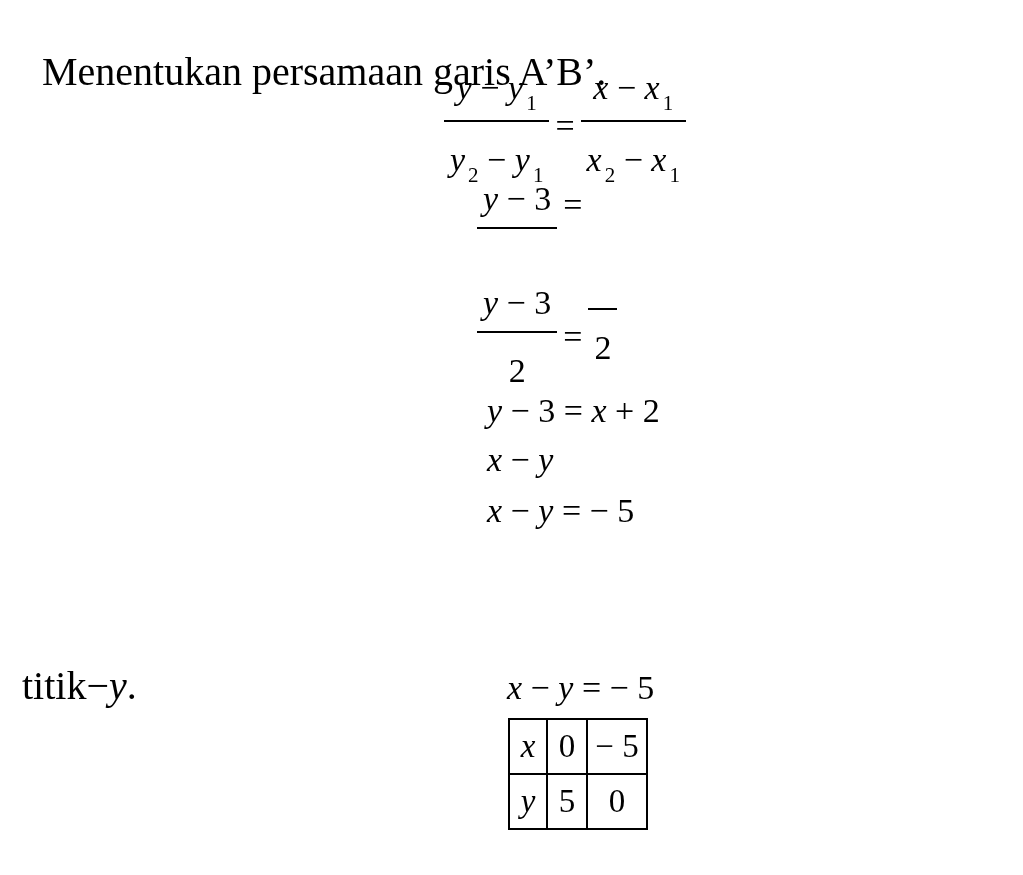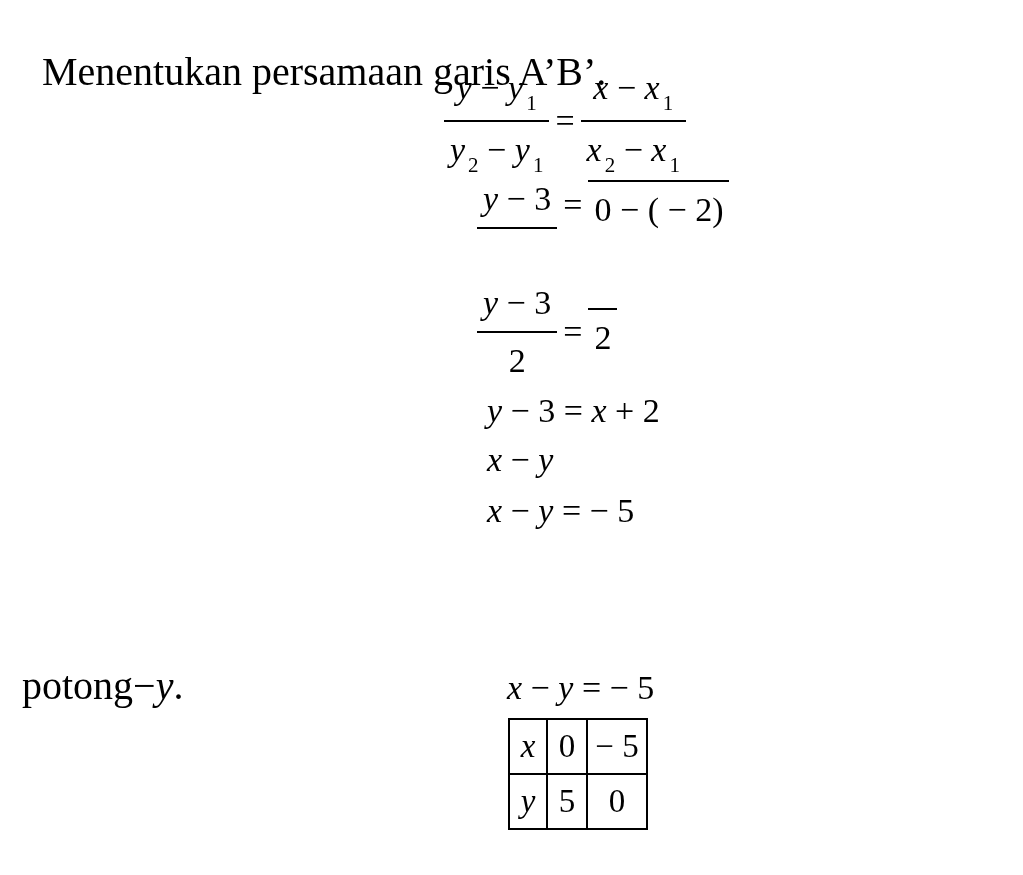--- a/index.html
+++ b/index.html
@@ -20,21 +20,21 @@
   #eq2{top:180px;left:477px;}
   #eq3{top:284px;left:477px;}
   #ln4{top:391px;left:487px;}
   #ln5{top:440px;left:487px;}
   #ln6{top:491px;left:487px;}
   #ln7{top:668px;left:507px;}
   #tblrow{top:718px;left:508px;position:absolute;}
   .frac{display:inline-flex;flex-direction:column;align-items:center;text-align:center;}
   .fnum,.fden{line-height:38px;padding:0 6px;white-space:pre;}
   .fnum{padding-bottom:9px;}
-  .fden{padding-top:9px;}
+  .fden{padding-top:19px;}
   .fbar{align-self:stretch;height:0;border-top:2.5px solid #000;}
   .eqsign{margin:0 6px;}
   .msub{font-size:21px;position:relative;top:11px;margin-left:3px;}
   table.vt{border-collapse:collapse;border:2.5px solid #000;font-size:33px;}
   table.vt td{
     border:2px solid #000;text-align:center;vertical-align:middle;
     height:53px;padding:0;white-space:pre;
   }
   table.vt td.tc1{width:36px;}
   table.vt td.tc2{width:38px;}
@@ -62,21 +62,20 @@
 </div>
 
 <div class="mrow" id="eq2">
   <span class="frac">
     <span class="fnum"><span class="it">y</span><span> − 3</span></span>
     <span class="fbar"></span>
   </span>
   <span class="eqsign">=</span>
   <span class="frac">
     <span class="fbar"></span>
-    <span class="fden">0 − ( − 2)</span>
   </span>
 </div>
 
 <div class="mrow" id="eq3">
   <span class="frac">
     <span class="fnum"><span class="it">y</span><span> − 3</span></span>
     <span class="fbar"></span>
     <span class="fden">2</span>
   </span>
   <span class="eqsign">=</span>
@@ -92,21 +91,21 @@
 
 <div class="mrow" id="ln5">
   <span class="it">x</span><span> − </span><span class="it">y</span>
 </div>
 
 <div class="mrow" id="ln6">
   <span class="it">x</span><span> − </span><span class="it">y</span><span> = − 5</span>
 </div>
 
 <div class="heading" id="h2">
-  <div><span>potong−</span><span class="it">y</span><span>.</span></div>
+  <div><span>titik−</span><span class="it">y</span><span>.</span></div>
 </div>
 
 <div class="mrow" id="ln7">
   <span class="it">x</span><span> − </span><span class="it">y</span><span> = − 5</span>
 </div>
 
 <div id="tblrow">
   <table class="vt">
     <tbody>
       <tr>

